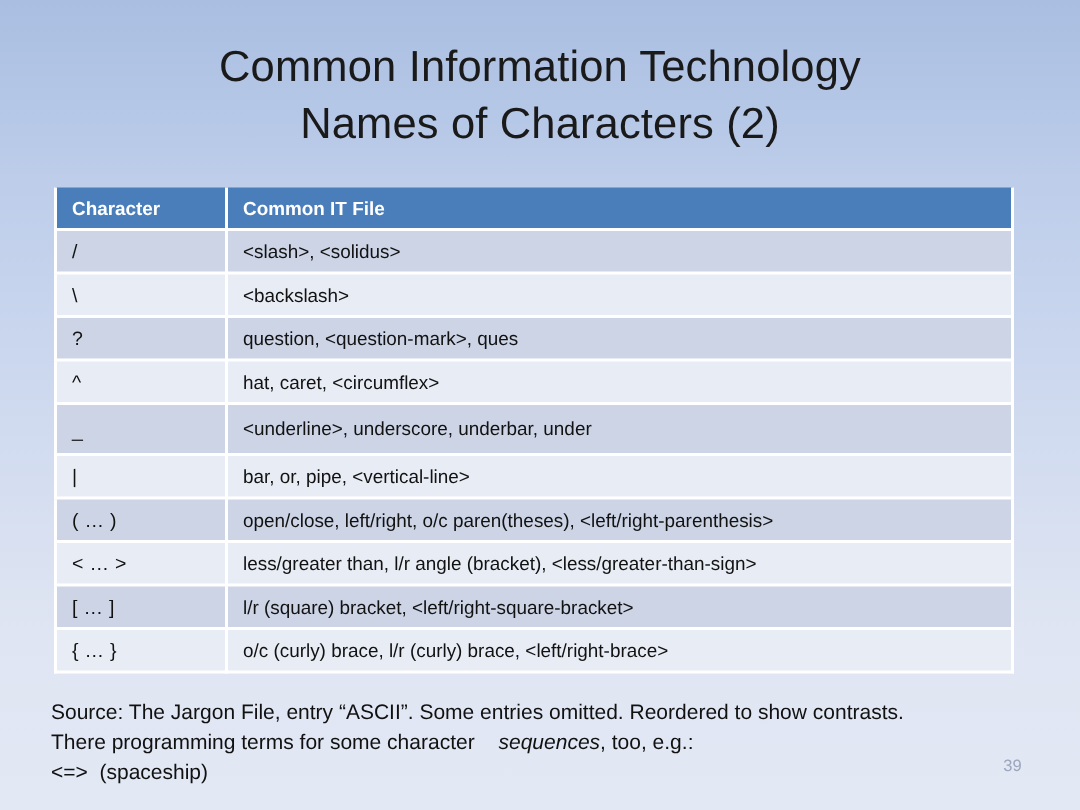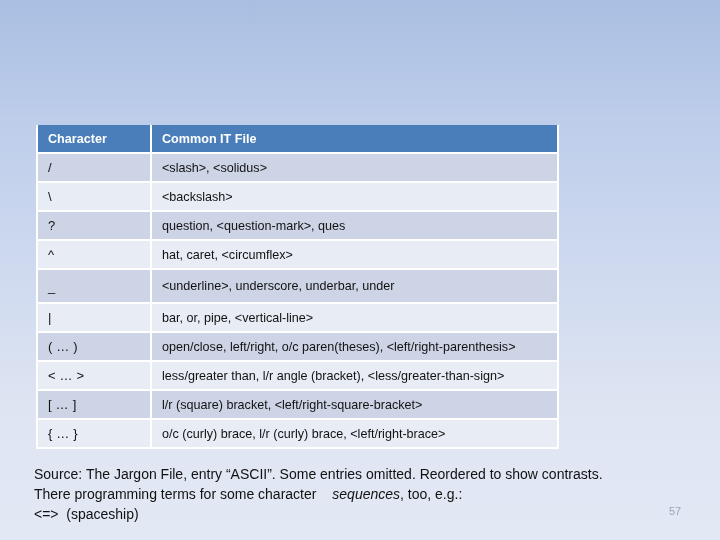--- a/index.html
+++ b/index.html
@@ -35,21 +35,21 @@
     font-weight: normal;
     letter-spacing: 0.1px;
     white-space: nowrap;
   }
 
   
   .tbl-wrap {
     position: absolute;
     left: 36px;
     top: 125px;
-    width: 523px;
+    width: 640px;
   }
   table.chartbl {
     width: 100%;
     border-collapse: collapse;
     table-layout: fixed;
     font-size: 12.6px;
     color: #121212;
   }
   table.chartbl col.c1 { width: 114px; }
   table.chartbl th, table.chartbl td {
@@ -95,20 +95,24 @@
     text-align: center;
     font-size: 11px;
     color: #9aa6bd;
   }
 </style>
 </head>
 <body>
 
 <div class="slide">
 
+  <div class="title-block">
+    <div class="title-line">Common Information Technology</div>
+    <div class="title-line">Names of Characters (2)</div>
+  </div>
 
   <div class="tbl-wrap">
     <table class="chartbl">
       <colgroup>
           <col class="c1">
           <col class="c2">
         </colgroup>
       <thead>
         <tr>
           <th>Character</th>
@@ -159,15 +163,15 @@
       </tbody>
     </table>
   </div>
 
   <div class="footer">
     <div>Source: The Jargon File, entry “ASCII”. Some entries omitted. Reordered to show contrasts.</div>
     <div><span>There programming terms for some character </span><span class="ital">sequences</span><span>, too, e.g.:</span></div>
     <div class="spaceship-line">&lt;=&gt;  (spaceship)</div>
   </div>
 
-  <div class="pagenum">57</div>
+  <div class="pagenum">39</div>
 
 </div>
 
 </body></html>

